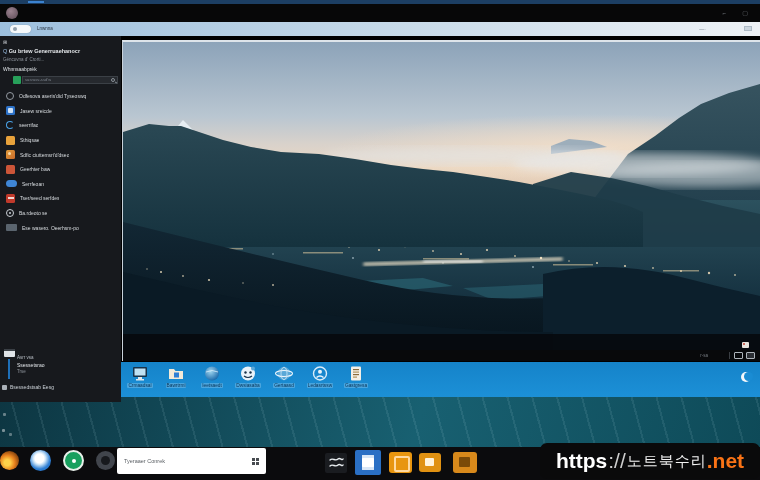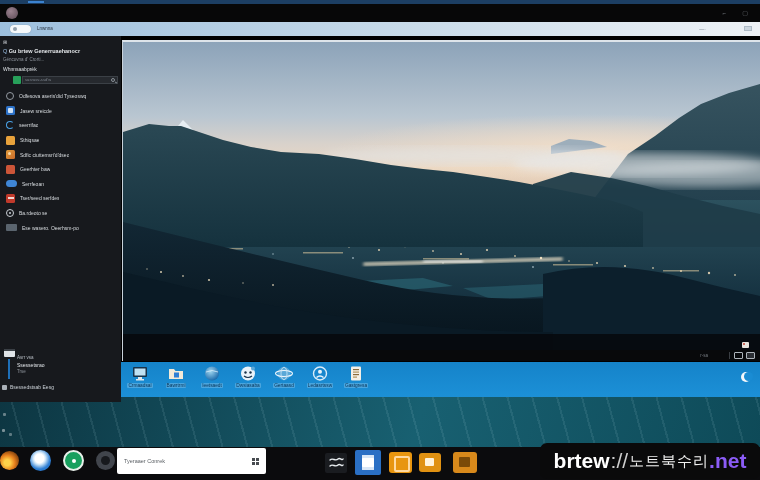--- a/index.html
+++ b/index.html
@@ -128,21 +128,21 @@
   .a-org2::after { content:""; position:absolute; left:6px; top:5px; width:9px; height:8px; background:#fff3dc; border-radius:1px; }
   .a-org3 { left:453px; top:5px; width:24px; height:21px; background:#d8891b; }
   .a-org3::after { content:""; position:absolute; left:6px; top:5px; width:11px; height:10px; background:#7a4a08; border-radius:1px; }
 
   
   .watermark { position:absolute; left:540px; top:443px; width:220px; height:36px; background:#0a0a0b;
     border-radius:7px; display:flex; align-items:center; justify-content:center; z-index:10; }
   .watermark .w1 { font-size:21px; font-weight:bold; color:#fff; }
   .watermark .w2 { font-size:21px; font-weight:300; color:#cfcfcf; margin:0 1px; }
   .watermark .w3 { font-size:15px; font-weight:400; color:#f2f2f2; letter-spacing:1px; }
-  .watermark .w4 { font-size:21px; font-weight:bold; color:#8b5cf6; }
+  .watermark .w4 { font-size:21px; font-weight:bold; color:#f97316; }
 </style>
 </head>
 <body>
 
 <div id="screen">
 
   <div class="strip-top">
     <div class="tab-ind"></div>
   </div>
   <div class="titlebar">
@@ -425,19 +425,19 @@
           <path d="M5,7 C8,4 10,9 13,6 C15,4 17,8 18,6 M5,13 C8,10 10,15 13,12 C15,10 17,14 18,12" stroke="#e8ecef" stroke-width="1.4" fill="none" stroke-linecap="round"></path>
         </svg>
     </div>
     <div class="app a-doc"></div>
     <div class="app a-org1"></div>
     <div class="app a-org2"></div>
     <div class="app a-org3"></div>
   </div>
 
   <div class="watermark">
-    <span class="w1">brtew</span>
+    <span class="w1">https</span>
       <span class="w2">://</span>
       <span class="w3">노트북수리</span>
       <span class="w4">.net</span>
   </div>
 
 </div>
 
 </body></html>

